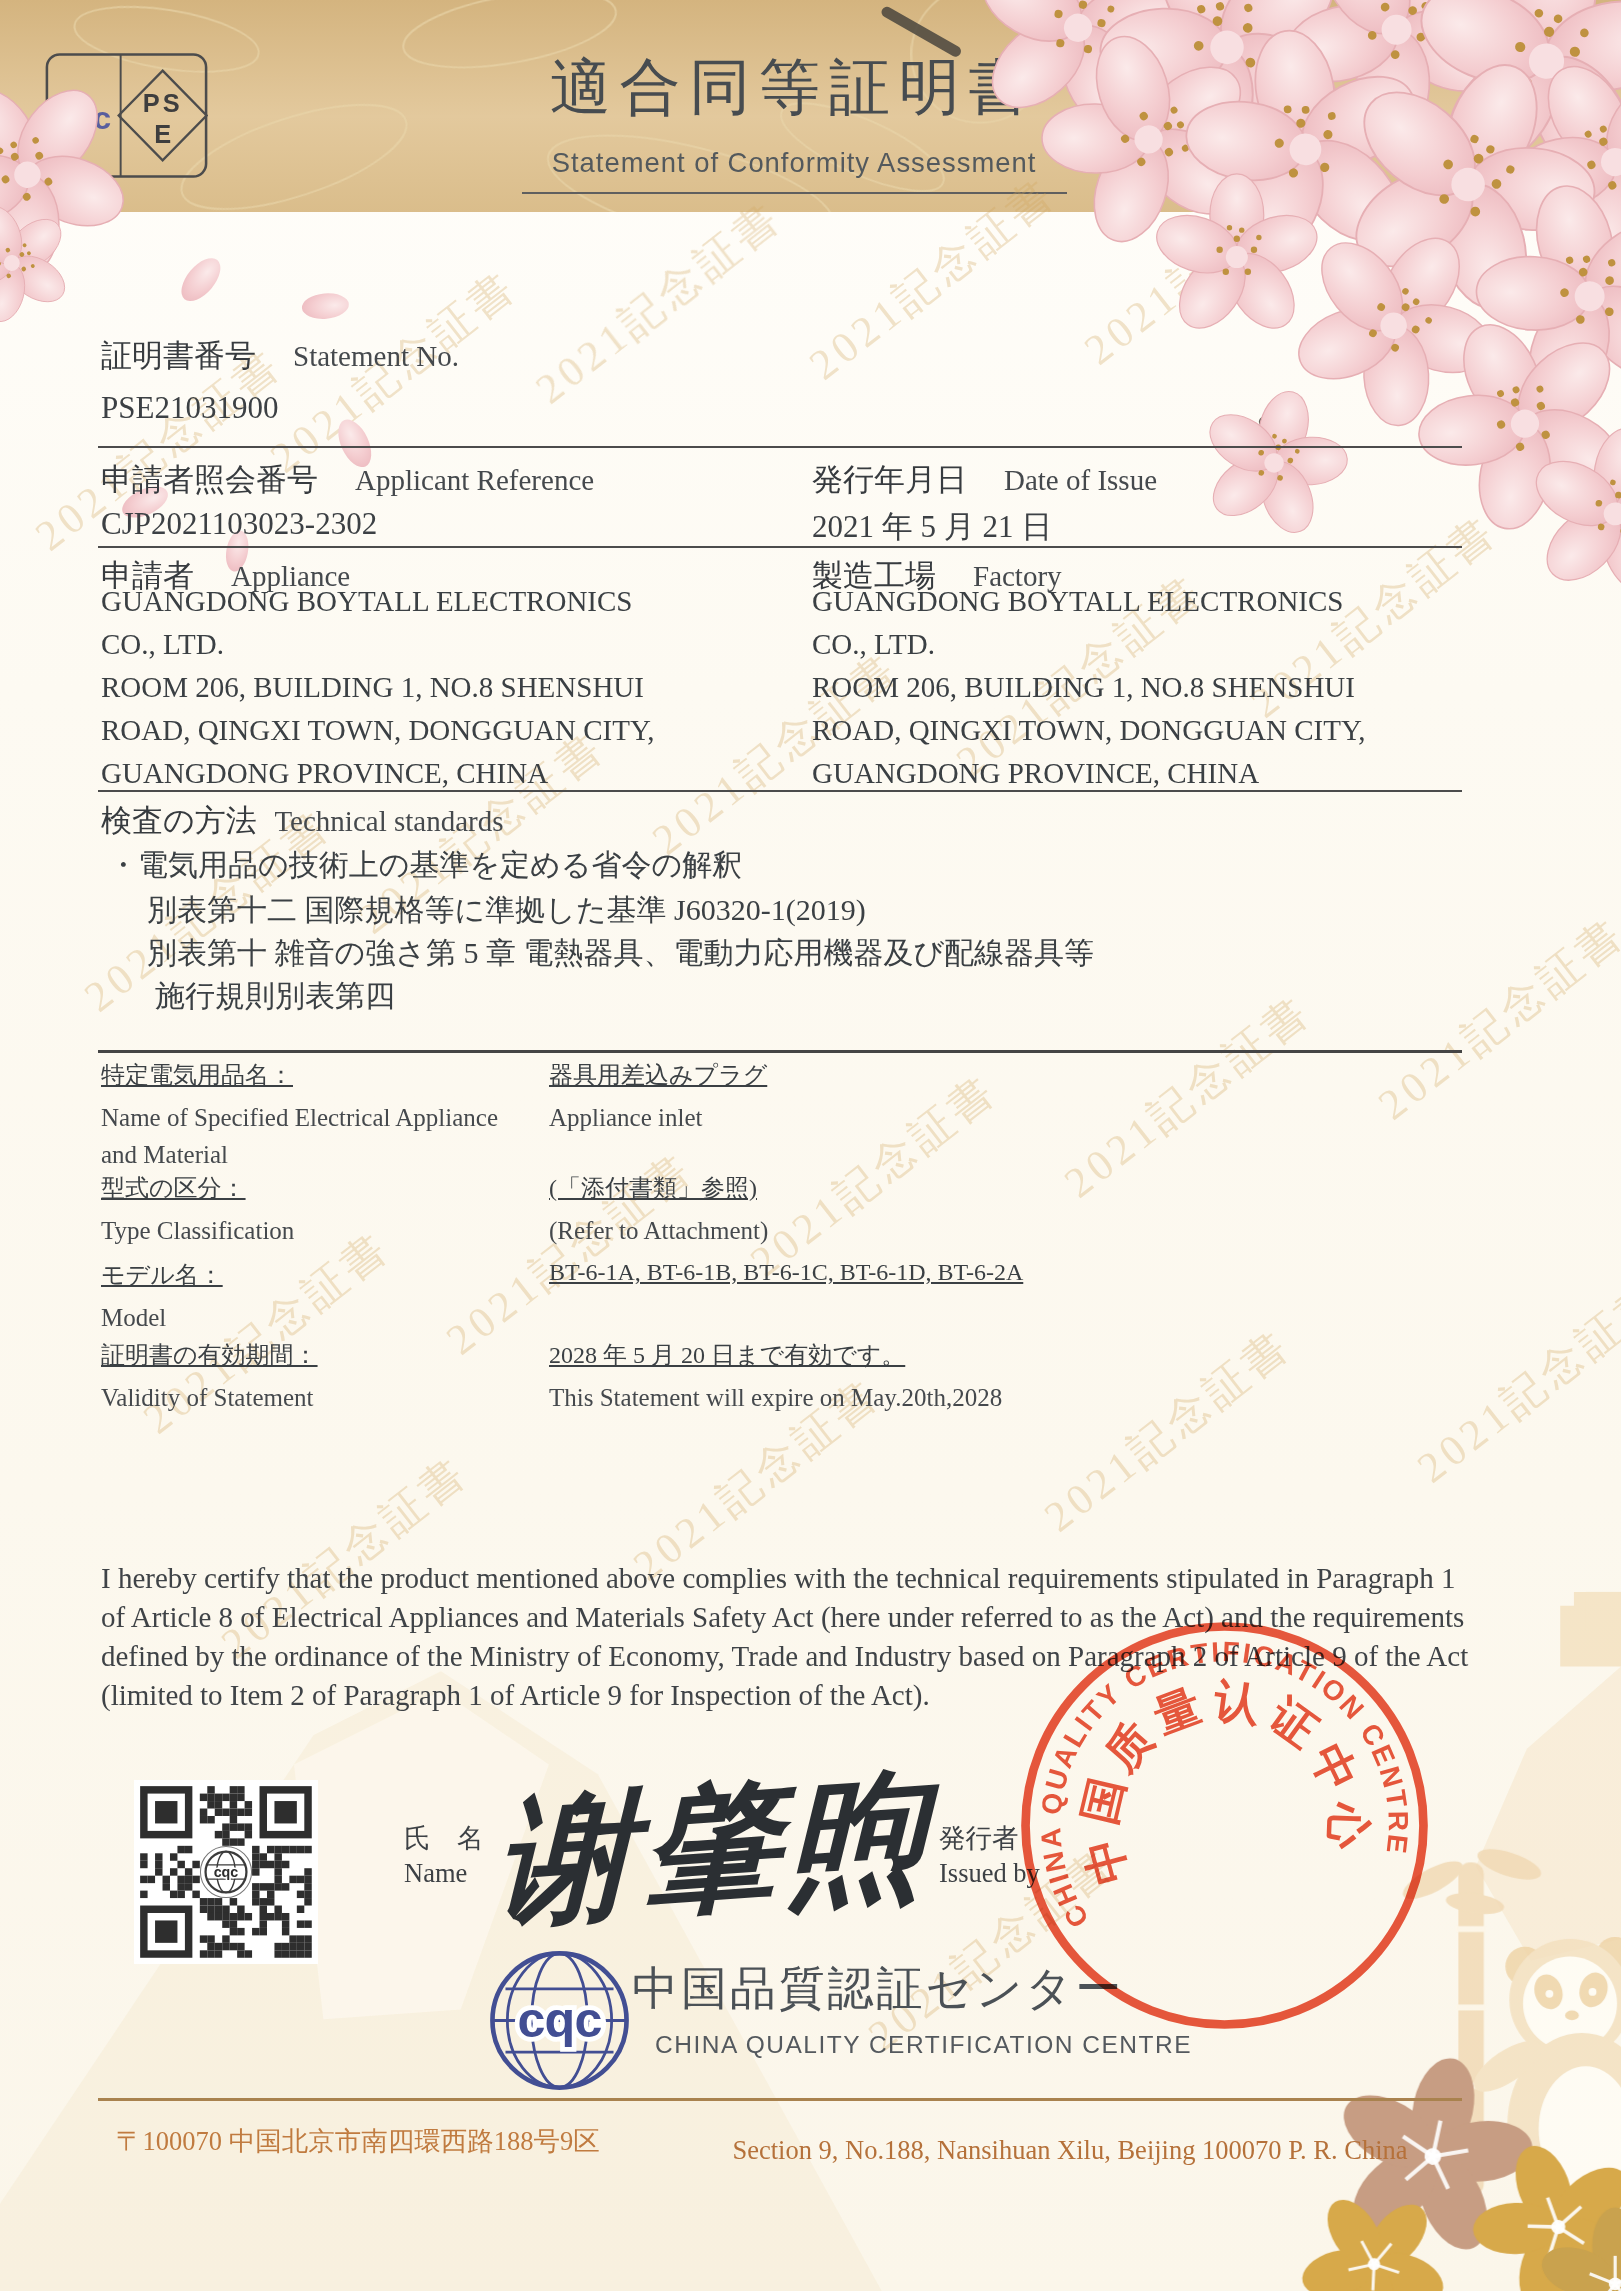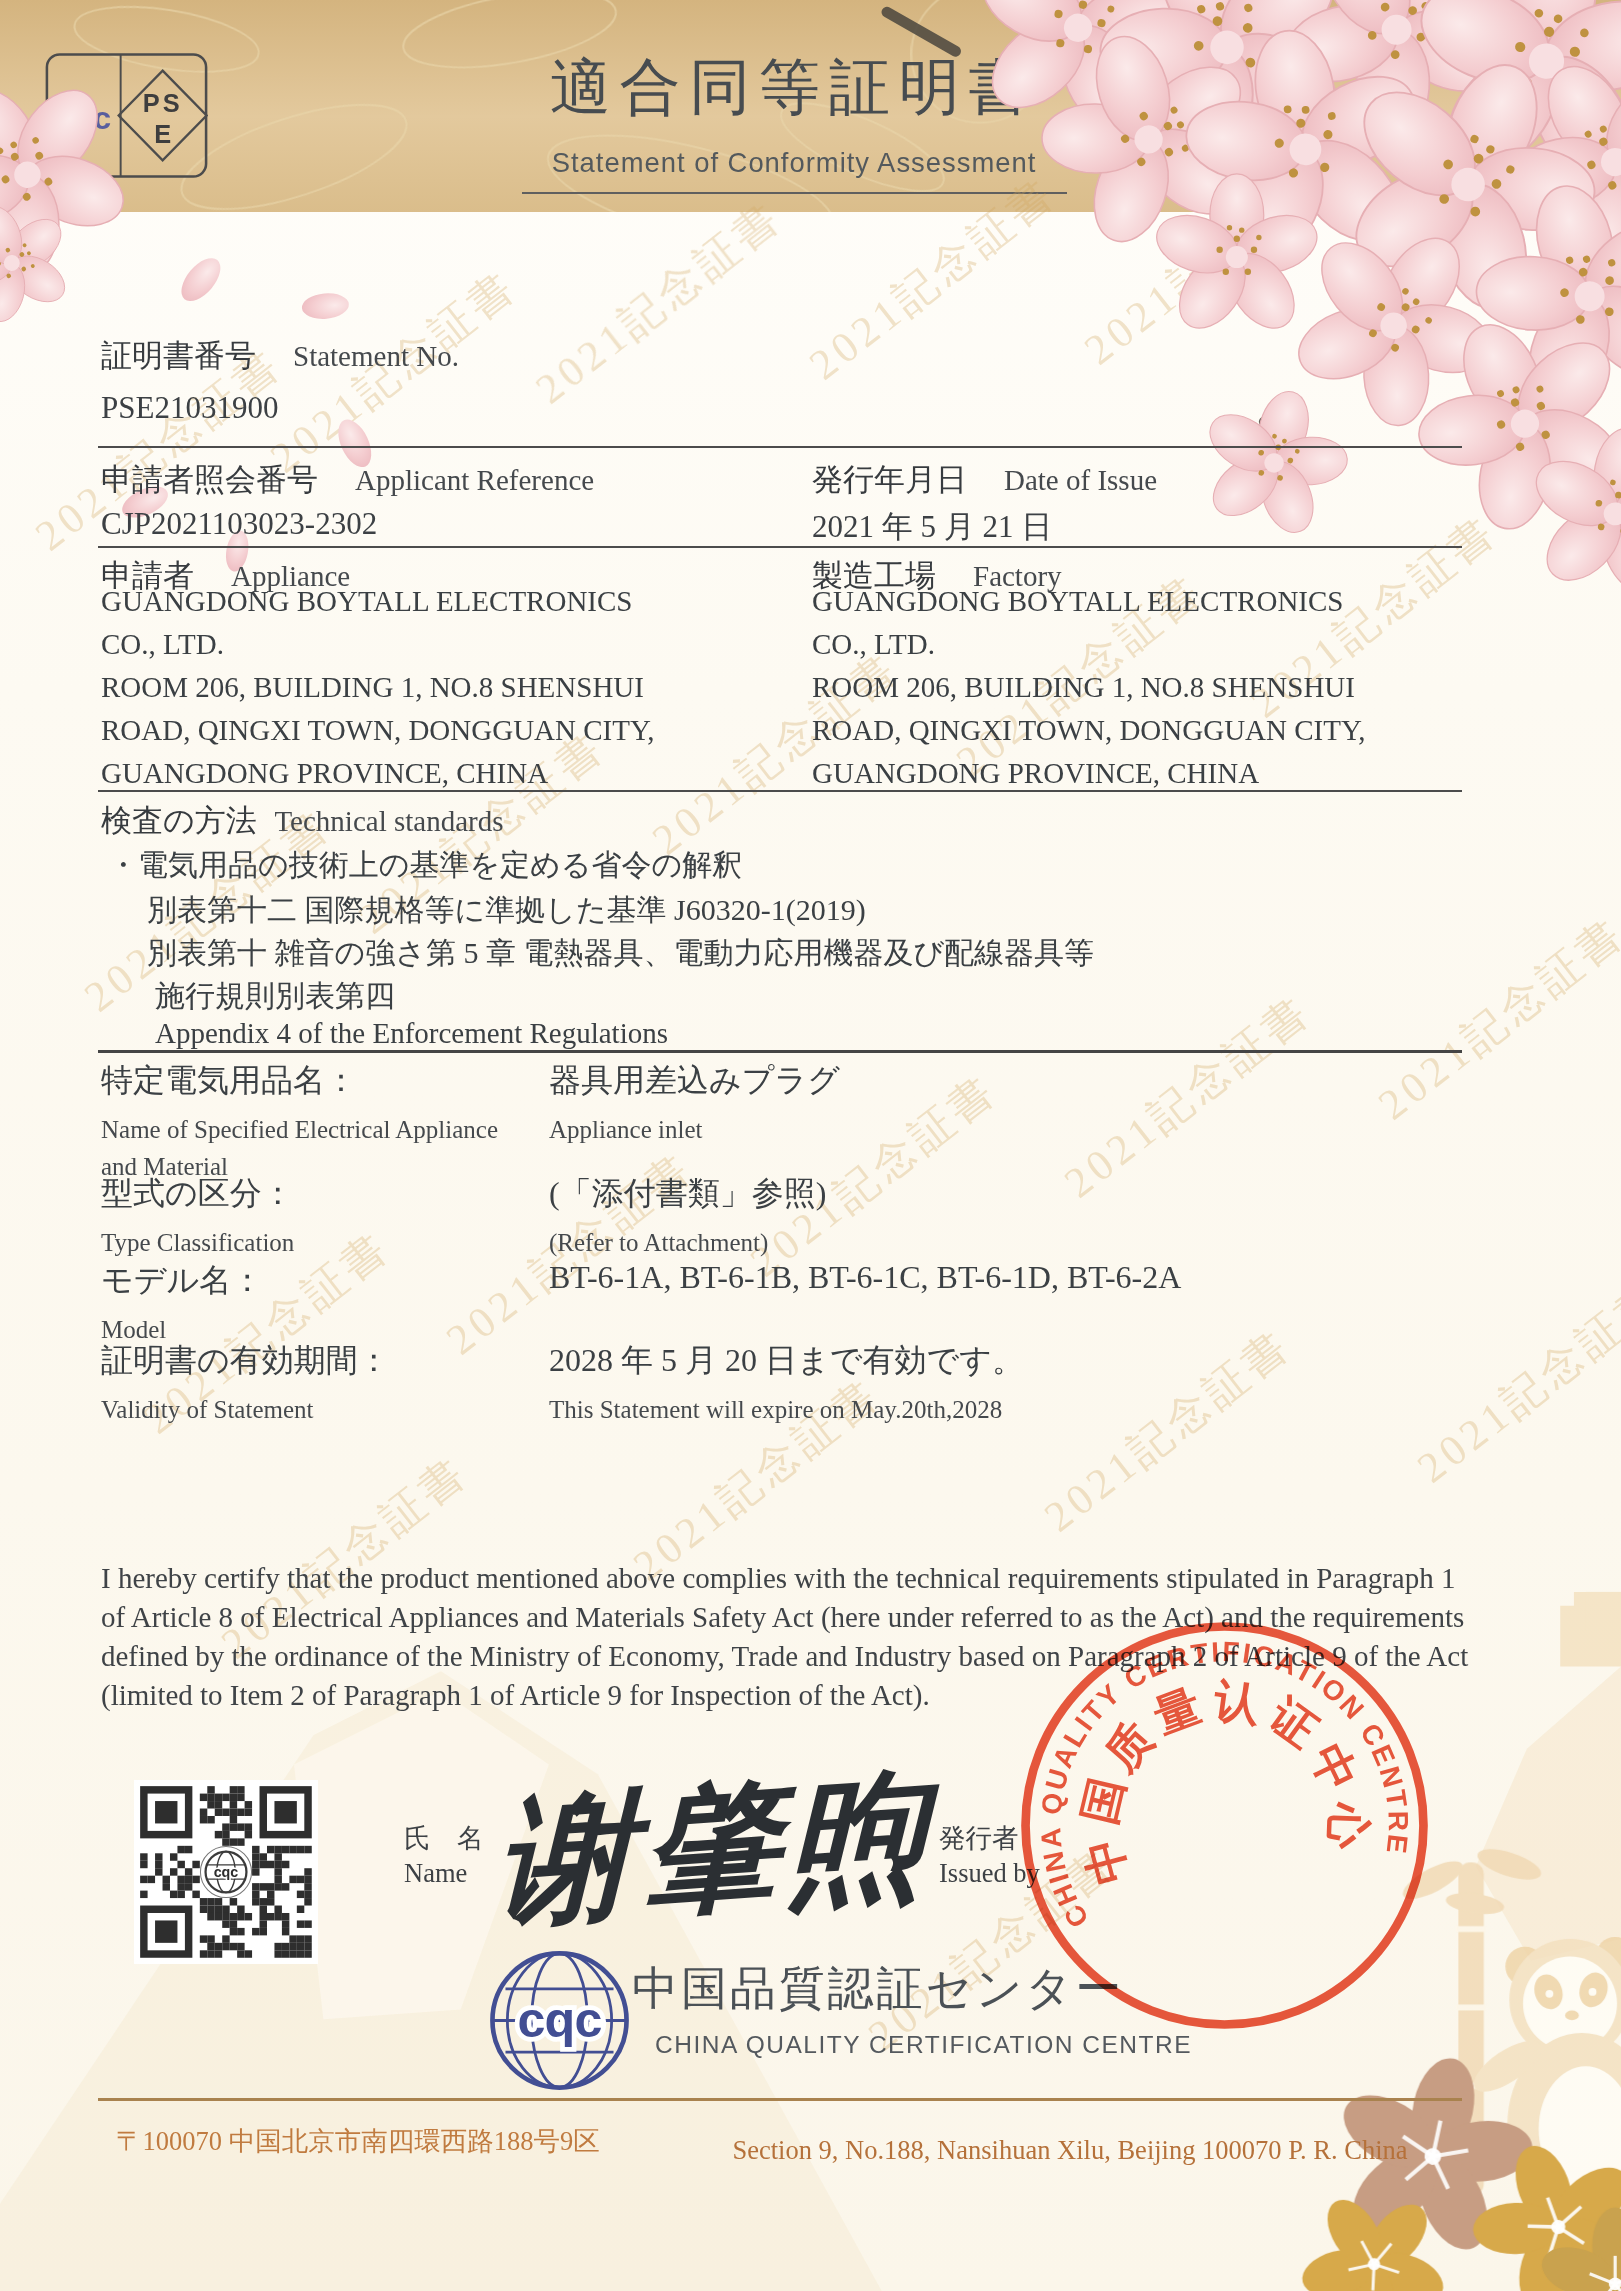--- a/index.html
+++ b/index.html
@@ -27,21 +27,21 @@
 
   
   .c{position:absolute;z-index:4;}
   .rule{height:2px;background:#4c4c4c;}
   .rule-thick{height:2.9px;background:#454545;}
   .lj{font-size:31px;color:#373b3f;}
   .le{font-size:29px;margin-left:33px;color:#45494d;}
   .val{font-size:31px;color:#3c4044;}
   .addr-line{font-size:29px;line-height:43px;white-space:nowrap;}
   .std{font-size:30px;white-space:nowrap;}
-  .plabel-l1,.pvalue-l1{font-size:32px;white-space:nowrap;}
+  .plabel-l1,.pvalue-l1{font-size:24px;white-space:nowrap;text-decoration:underline;}
   .plabel-l2,.pvalue-l2{font-size:25px;margin-top:7.8px;color:#45494d;line-height:37px;}
   .decl-jp{margin:0;font-size:30px;line-height:44px;text-indent:1.1em;color:#383c40;}
   .decl-en{margin:5.9px 0 0 0;font-size:29px;line-height:39px;color:#3f4347;}
   .sig-label{font-size:26.5px;color:#3d4145;line-height:35px;white-space:nowrap;}
   .signature{font-size:139px;font-style:italic;font-weight:bold;letter-spacing:5.9px;
     color:#2b2f33;transform:rotate(-4deg) skewX(-4deg);white-space:nowrap;
     font-family:"DejaVu Serif",serif;}
   .org-jp{font-size:46px;letter-spacing:2.9px;color:#4b5156;white-space:nowrap;}
   .org-en{font-size:24.5px;letter-spacing:1.5px;color:#54595e;margin-top:13.7px;white-space:nowrap;
     font-family:"Liberation Sans",sans-serif;}
@@ -270,21 +270,20 @@
   <div class="c rule" style="left:98px;top:790px;width:1364px"></div>
 
   <div class="c" style="left:101px;top:800px">
     <span class="lj">検査の方法</span>
     <span class="le" style="margin-left:13.7px">Technical standards</span>
   </div>
   <div class="c std" style="left:108px;top:845px">・電気用品の技術上の基準を定める省令の解釈</div>
   <div class="c std" style="left:147px;top:890px">別表第十二 国際規格等に準拠した基準 J60320-1(2019)</div>
   <div class="c std" style="left:147px;top:933px">別表第十 雑音の強さ第 5 章 電熱器具、電動力応用機器及び配線器具等</div>
   <div class="c std" style="left:155px;top:976px">施行規則別表第四</div>
-  <div class="c std" style="left:155px;top:1017px;font-size:29px">Appendix 4 of the Enforcement Regulations</div>
   <div class="c rule-thick" style="left:98px;top:1050px;width:1364px"></div>
 
   <div class="c" style="left:101px;top:1059px;width:1372px">
     <div style="position:absolute;left:0;top:0;width:441px">
       <div class="plabel-l1">特定電気用品名：</div>
       <div class="plabel-l2" style="width:431px">Name of Specified Electrical Appliance and Material</div>
     </div>
     <div style="position:absolute;left:448px;top:0">
       <div class="pvalue-l1">器具用差込みプラグ</div>
       <div class="pvalue-l2">Appliance inlet</div>

